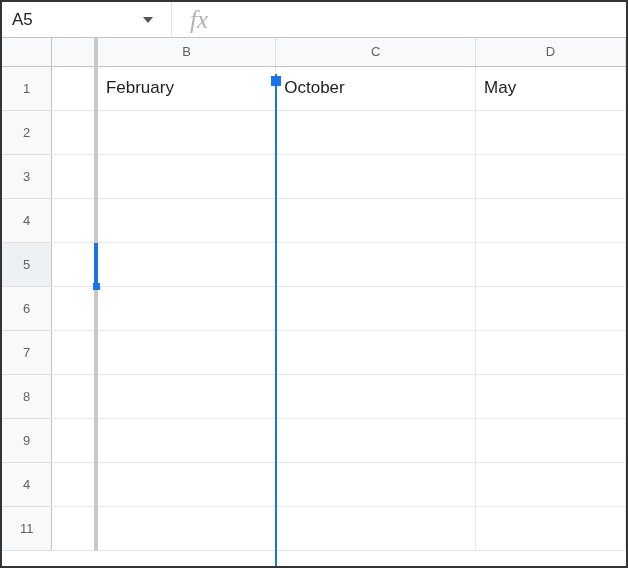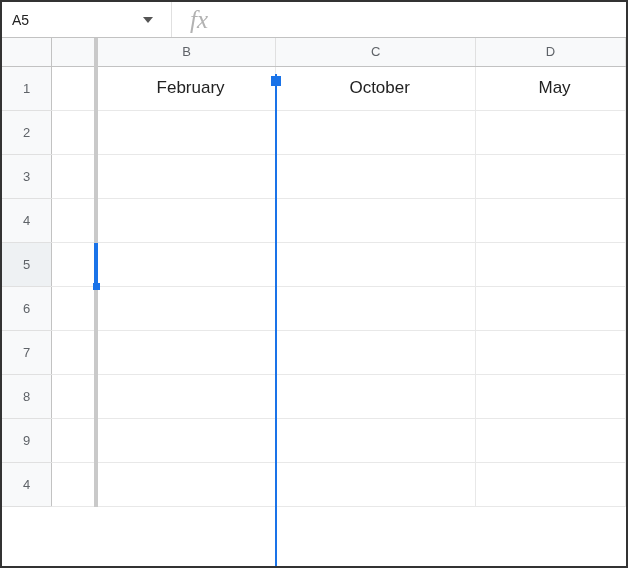--- a/index.html
+++ b/index.html
@@ -21,21 +21,21 @@
     .name-box {
       display: flex;
       align-items: center;
       width: 170px;
       height: 100%;
       padding-left: 10px;
       border-right: 1px solid #e0e0e0;
       position: relative;
     }
     .name-box-value {
-      font-size: 14px;
+      font-size: 17px;
       color: #222;
     }
     .dropdown-arrow {
       position: absolute;
       right: 18px;
       top: 50%;
       transform: translateY(-50%);
       width: 0;
       height: 0;
       border-left: 5px solid transparent;
@@ -104,21 +104,21 @@
       border-right: 4px solid #c9c9c9;
       border-bottom: 1px solid #e8e8e8;
     }
     .data-cell {
       background: #fff;
       border-right: 1px solid #e8e8e8;
       border-bottom: 1px solid #e8e8e8;
       font-size: 17px;
       color: #222;
       padding-left: 8px;
-      text-align: center;
+      text-align: left;
       vertical-align: middle;
     }
     tr.data-row td, tr.data-row th { height: 44px; }
     .col-B { width: 180px; }
     .col-C { width: 200px; }
     .col-D { width: 150px; }
     
     .row-header.selected {
       background: #eef1f3;
     }
@@ -252,15 +252,22 @@
       <td class="data-cell col-C"></td>
       <td class="data-cell col-D"></td>
     </tr>
     <tr class="data-row">
       <th class="row-header">4</th>
       <td class="frozen-col-cell"></td>
       <td class="data-cell col-B"></td>
       <td class="data-cell col-C"></td>
       <td class="data-cell col-D"></td>
     </tr>
+    <tr class="data-row">
+      <th class="row-header">11</th>
+      <td class="frozen-col-cell"></td>
+      <td class="data-cell col-B"></td>
+      <td class="data-cell col-C"></td>
+      <td class="data-cell col-D"></td>
+    </tr>
   </tbody>
     </table>
 </div>
 
 </body></html>

